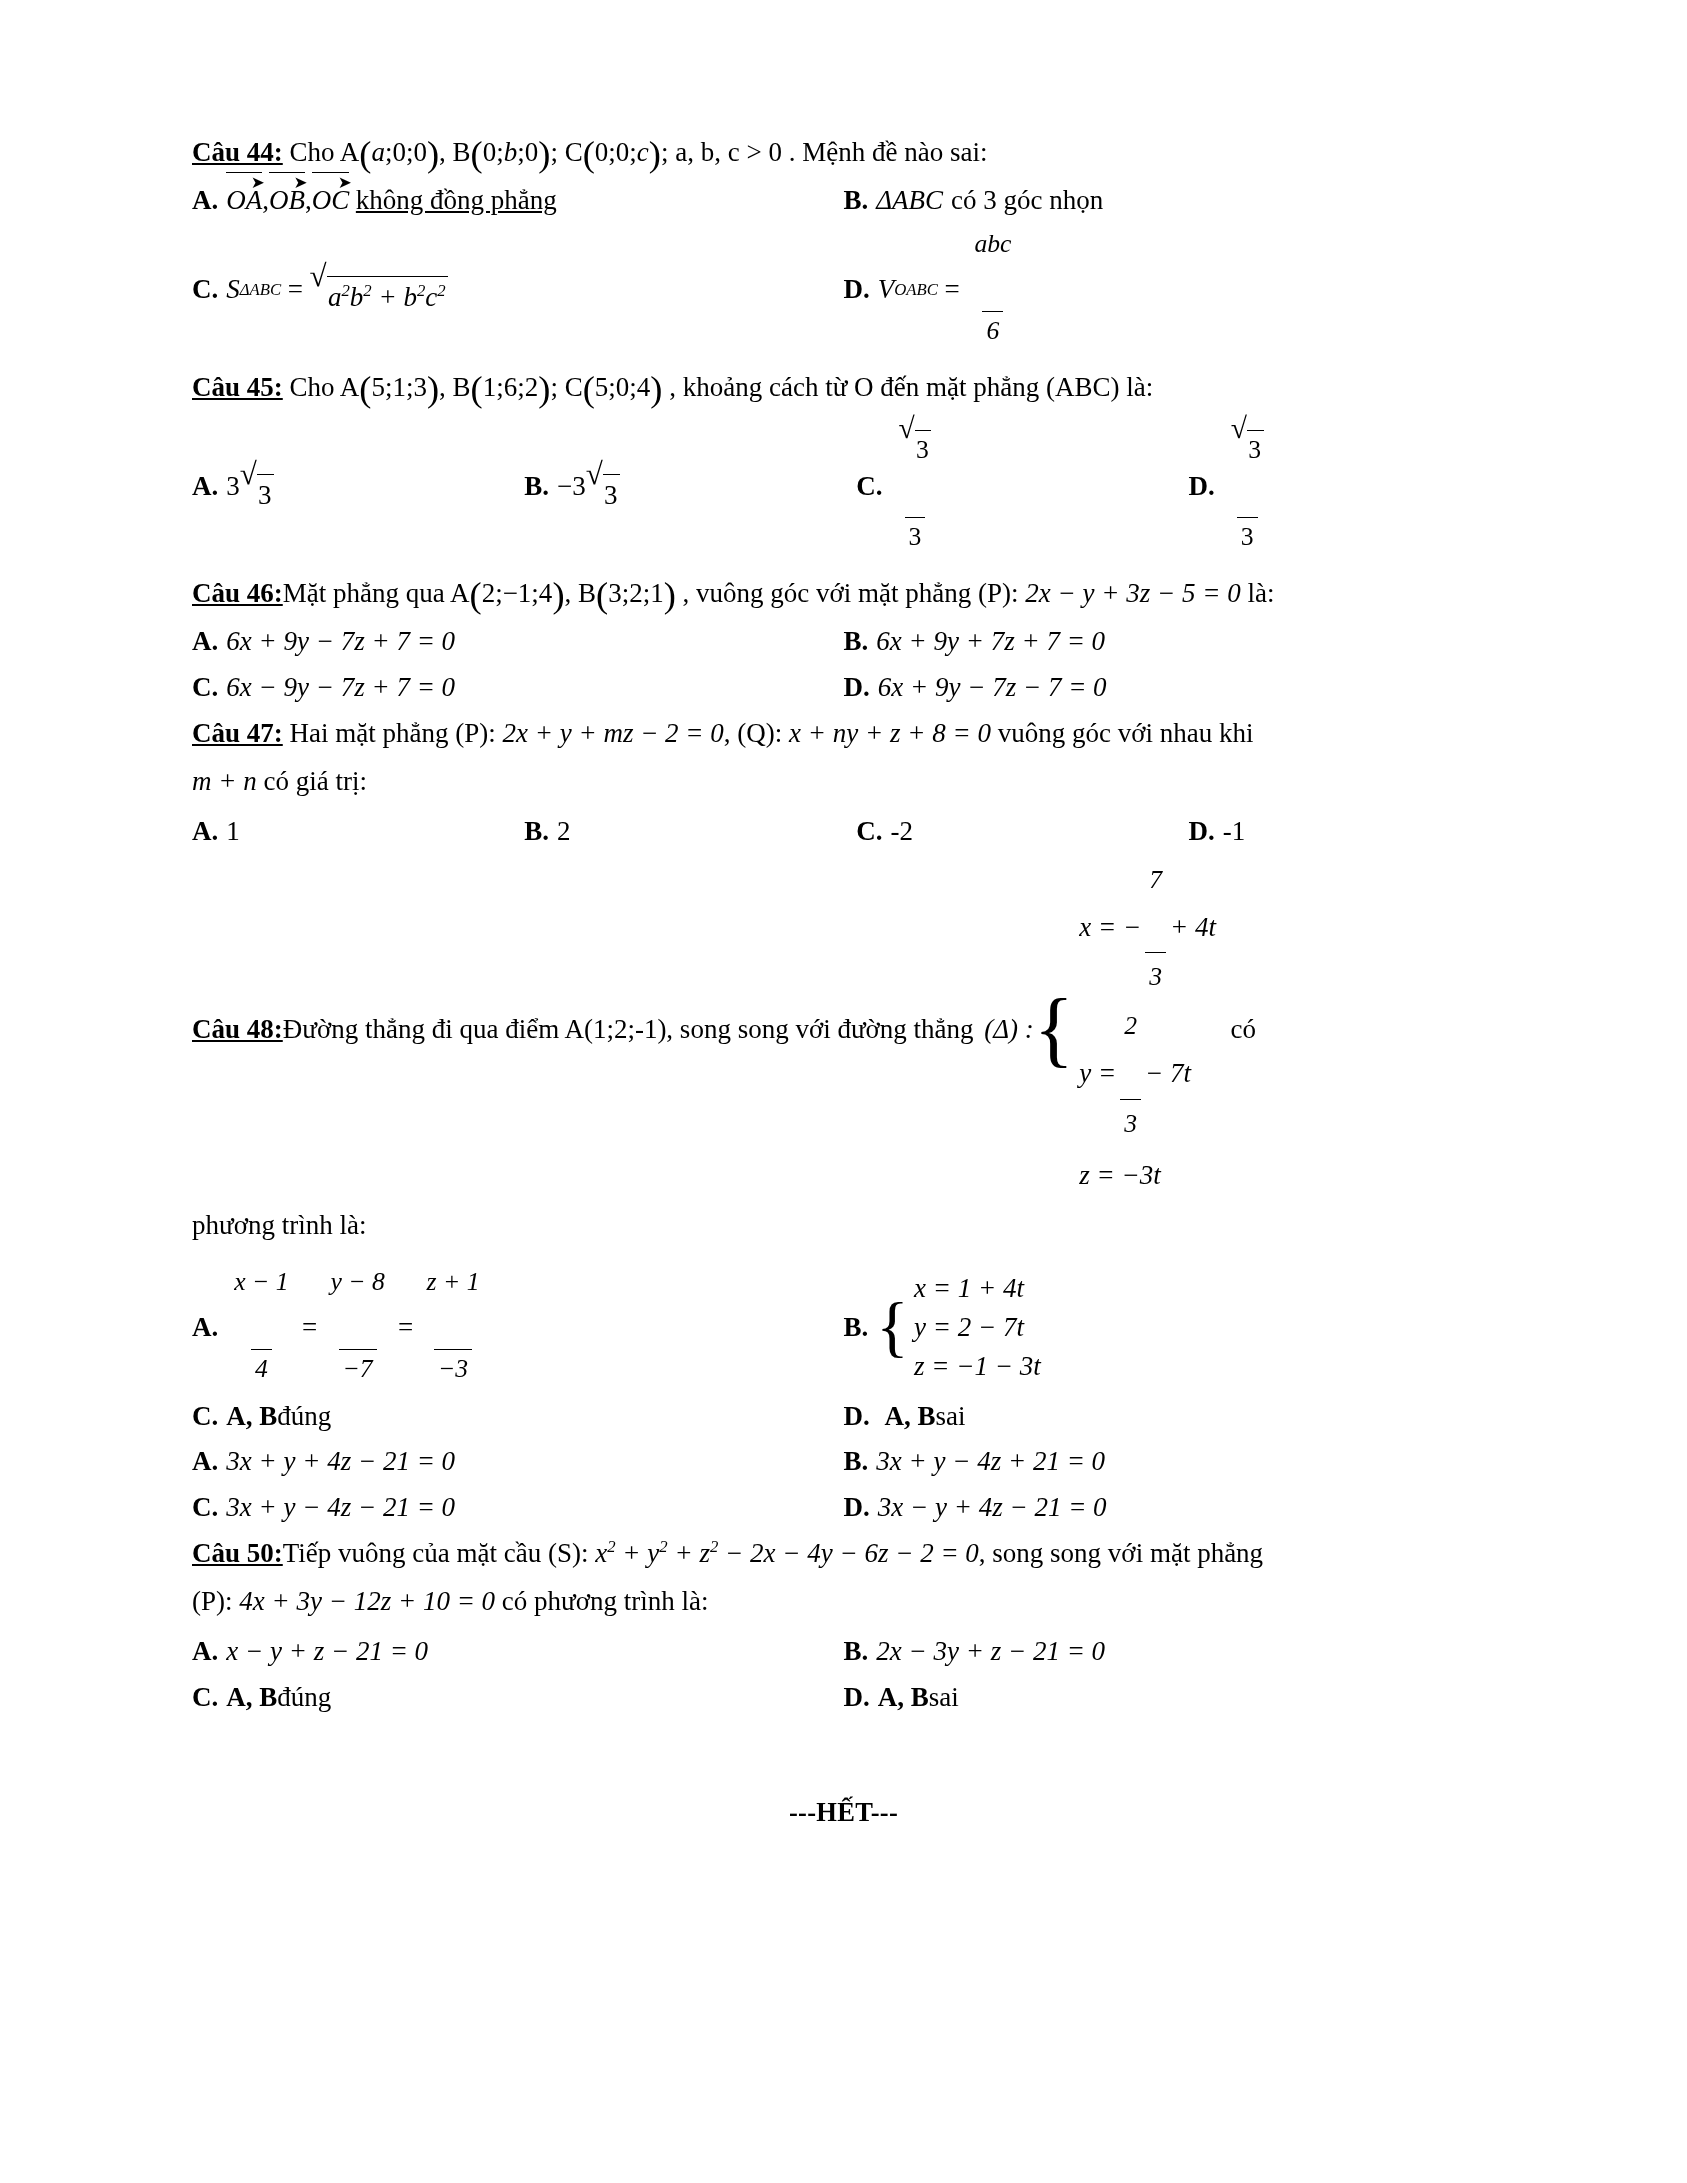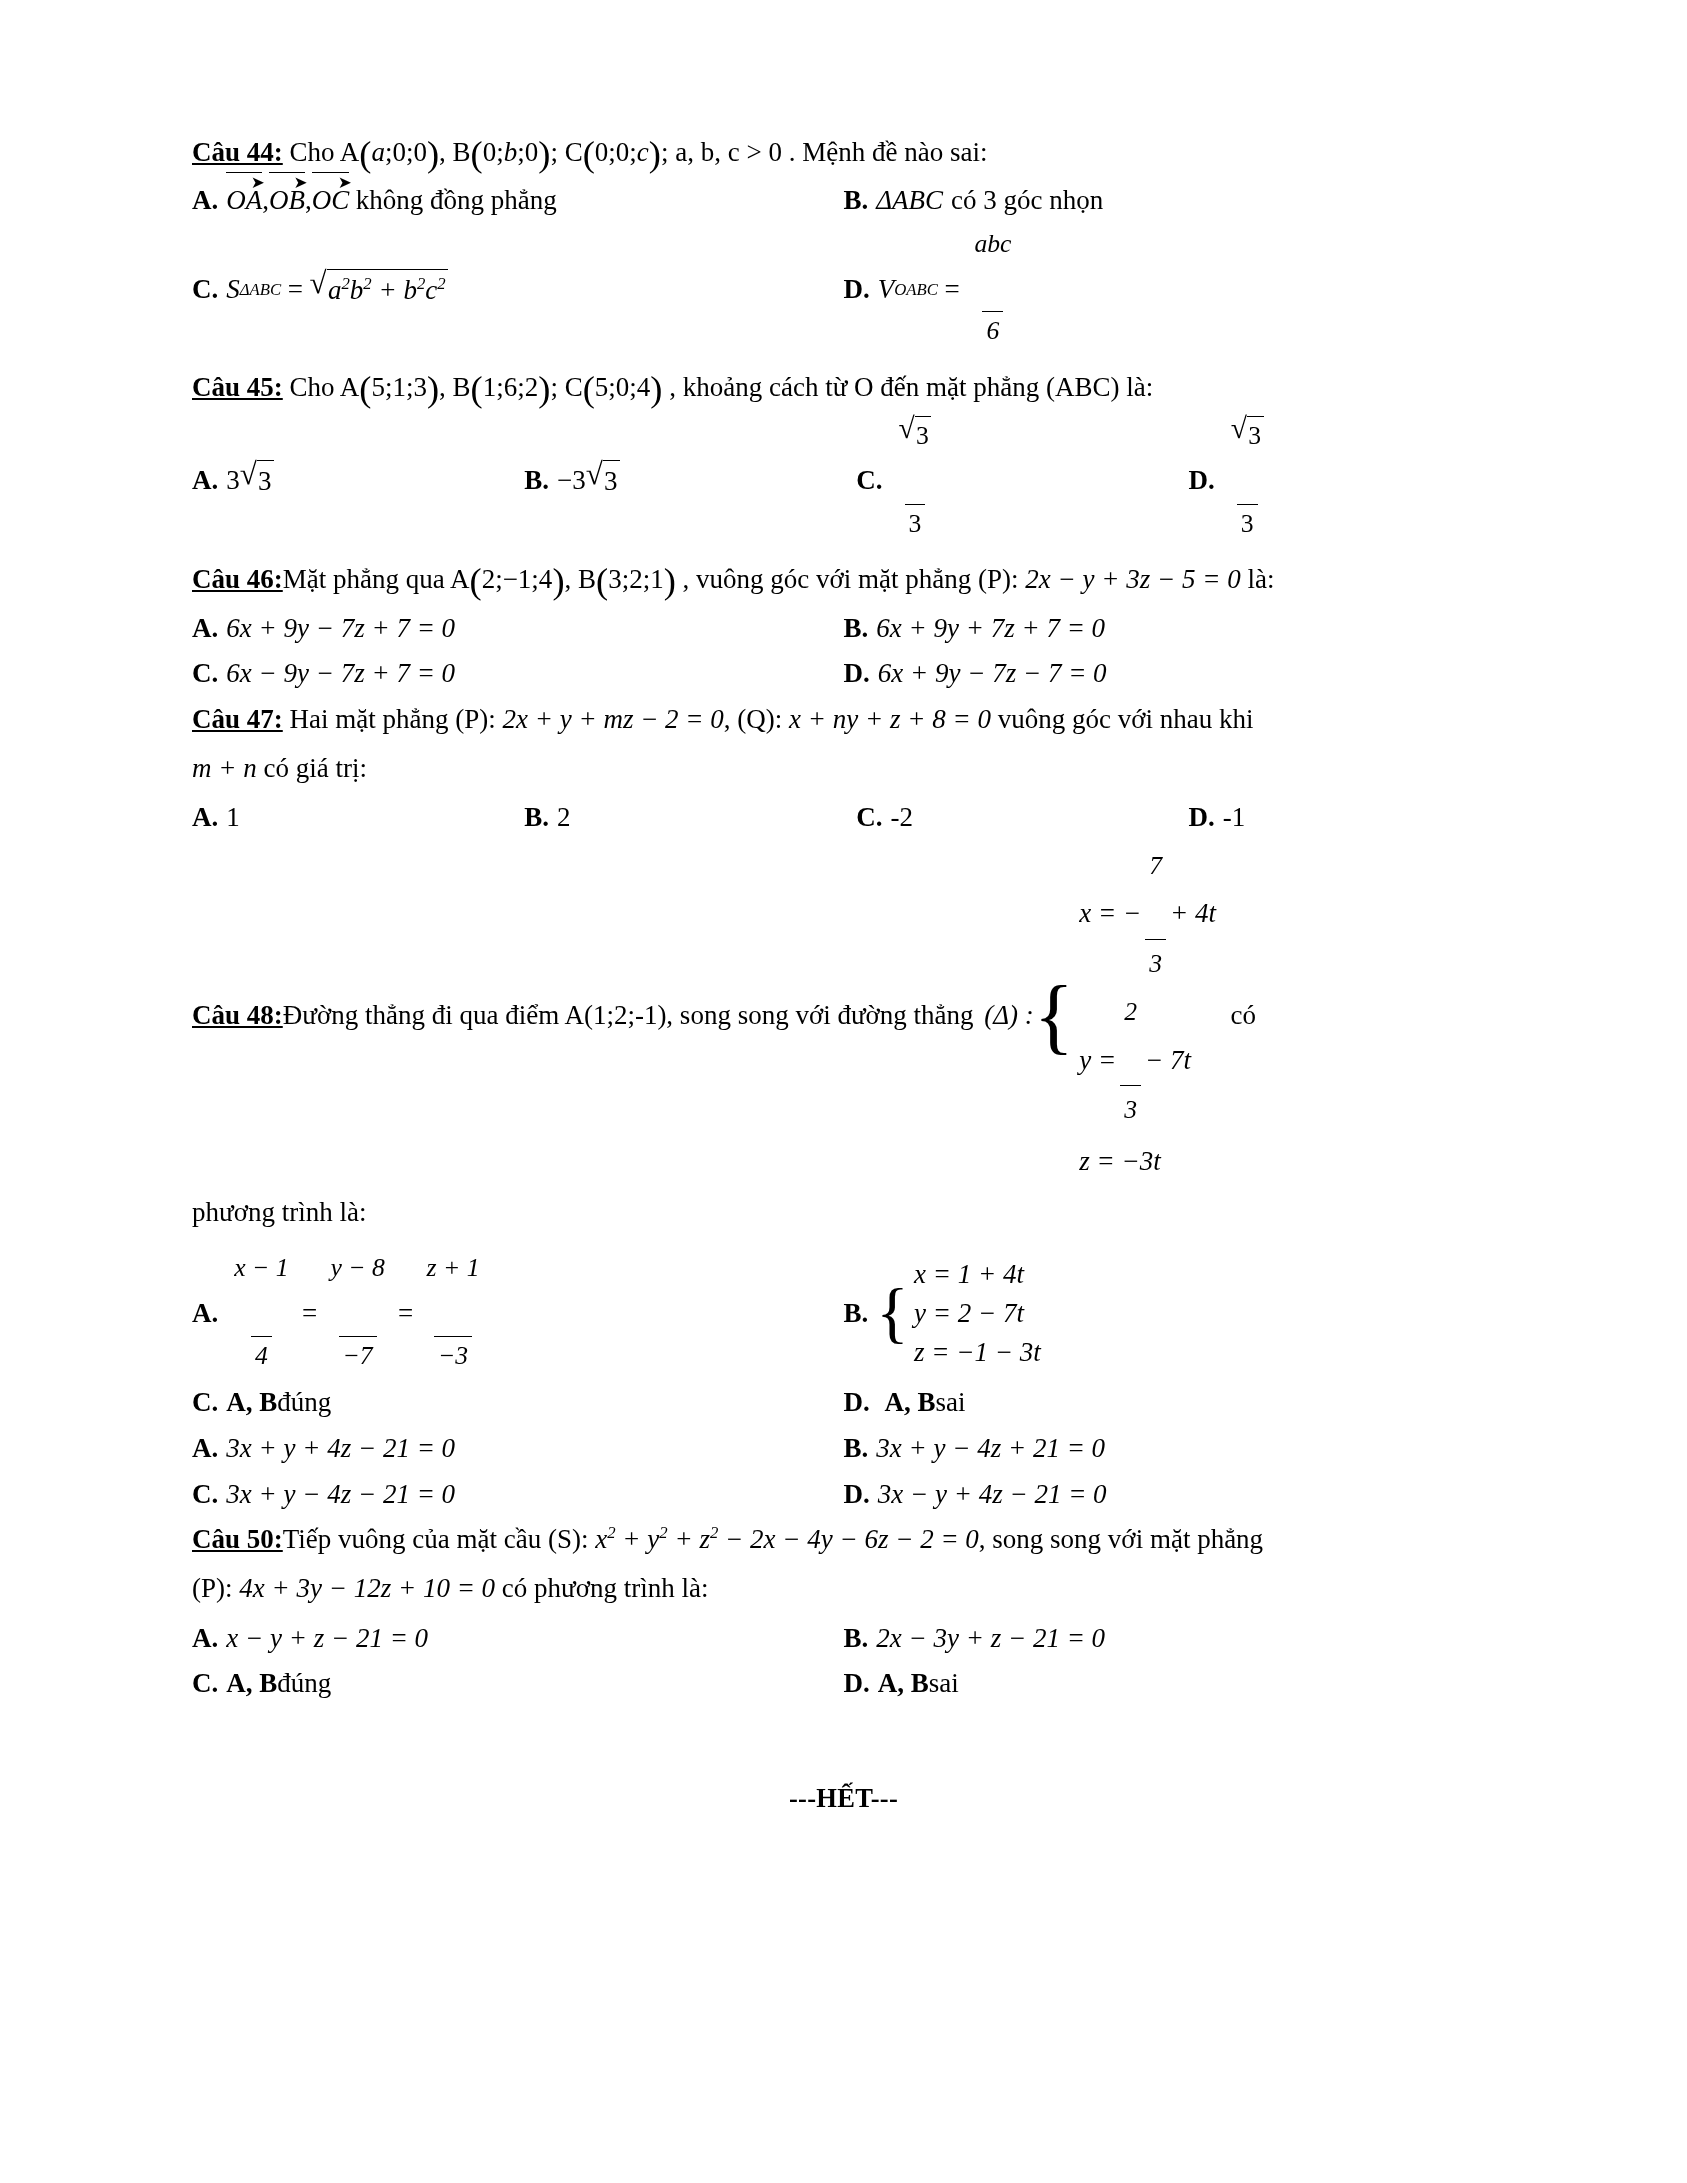--- a/index.html
+++ b/index.html
@@ -72,21 +72,21 @@
     gap: 48px;
   }
   .frac .num { padding: 0 4px; }
   .frac .den { padding: 0 4px; border-top: 1.3px solid #000; }
   .sqrt {
     display: inline-flex;
     align-items: stretch;
     vertical-align: middle;
   }
   .sqrt .rad { font-size: 1.15em; line-height: 1; }
-  .sqrt .arg { border-top: 1.3px solid #000; padding: 0 2.6px 0 1.3px; margin-top: 2px;}
+  .sqrt .arg { border-top: 1.3px solid #000; padding: 0 2.6px 0 1.3px; margin-top: 16px;}
   .vec {
     display: inline-block;
     position: relative;
     font-style: italic;
   }
   .vec::after {
     content: "";
     position: absolute;
     left: 0; right: 0;
     top: -0.30em;
@@ -165,21 +165,21 @@
       </span>
       <span>. Mệnh đề nào sai:</span>
     </div>
 
     <div class="opt-row">
       <div class="opt w-half">
         <span class="oL">A.</span>
         <span class="nowrap">
           <span class="vec">OA<span class="ah">➤</span></span>,<span class="vec">OB<span class="ah">➤</span></span>,<span class="vec">OC<span class="ah">➤</span></span>
         </span>
-        <span style="margin-left:6.6px;">không đồng phẳng</span>
+        <span style="margin-left:6.6px;text-decoration:underline;">không đồng phẳng</span>
       </div>
       <div class="opt w-half">
         <span class="oL">B.</span>
         <span class="math">ΔABC</span>
         <span style="margin-left:8px;">có 3 góc nhọn</span>
       </div>
     </div>
 
     <div class="opt-row tall">
       <div class="opt cen w-half">

